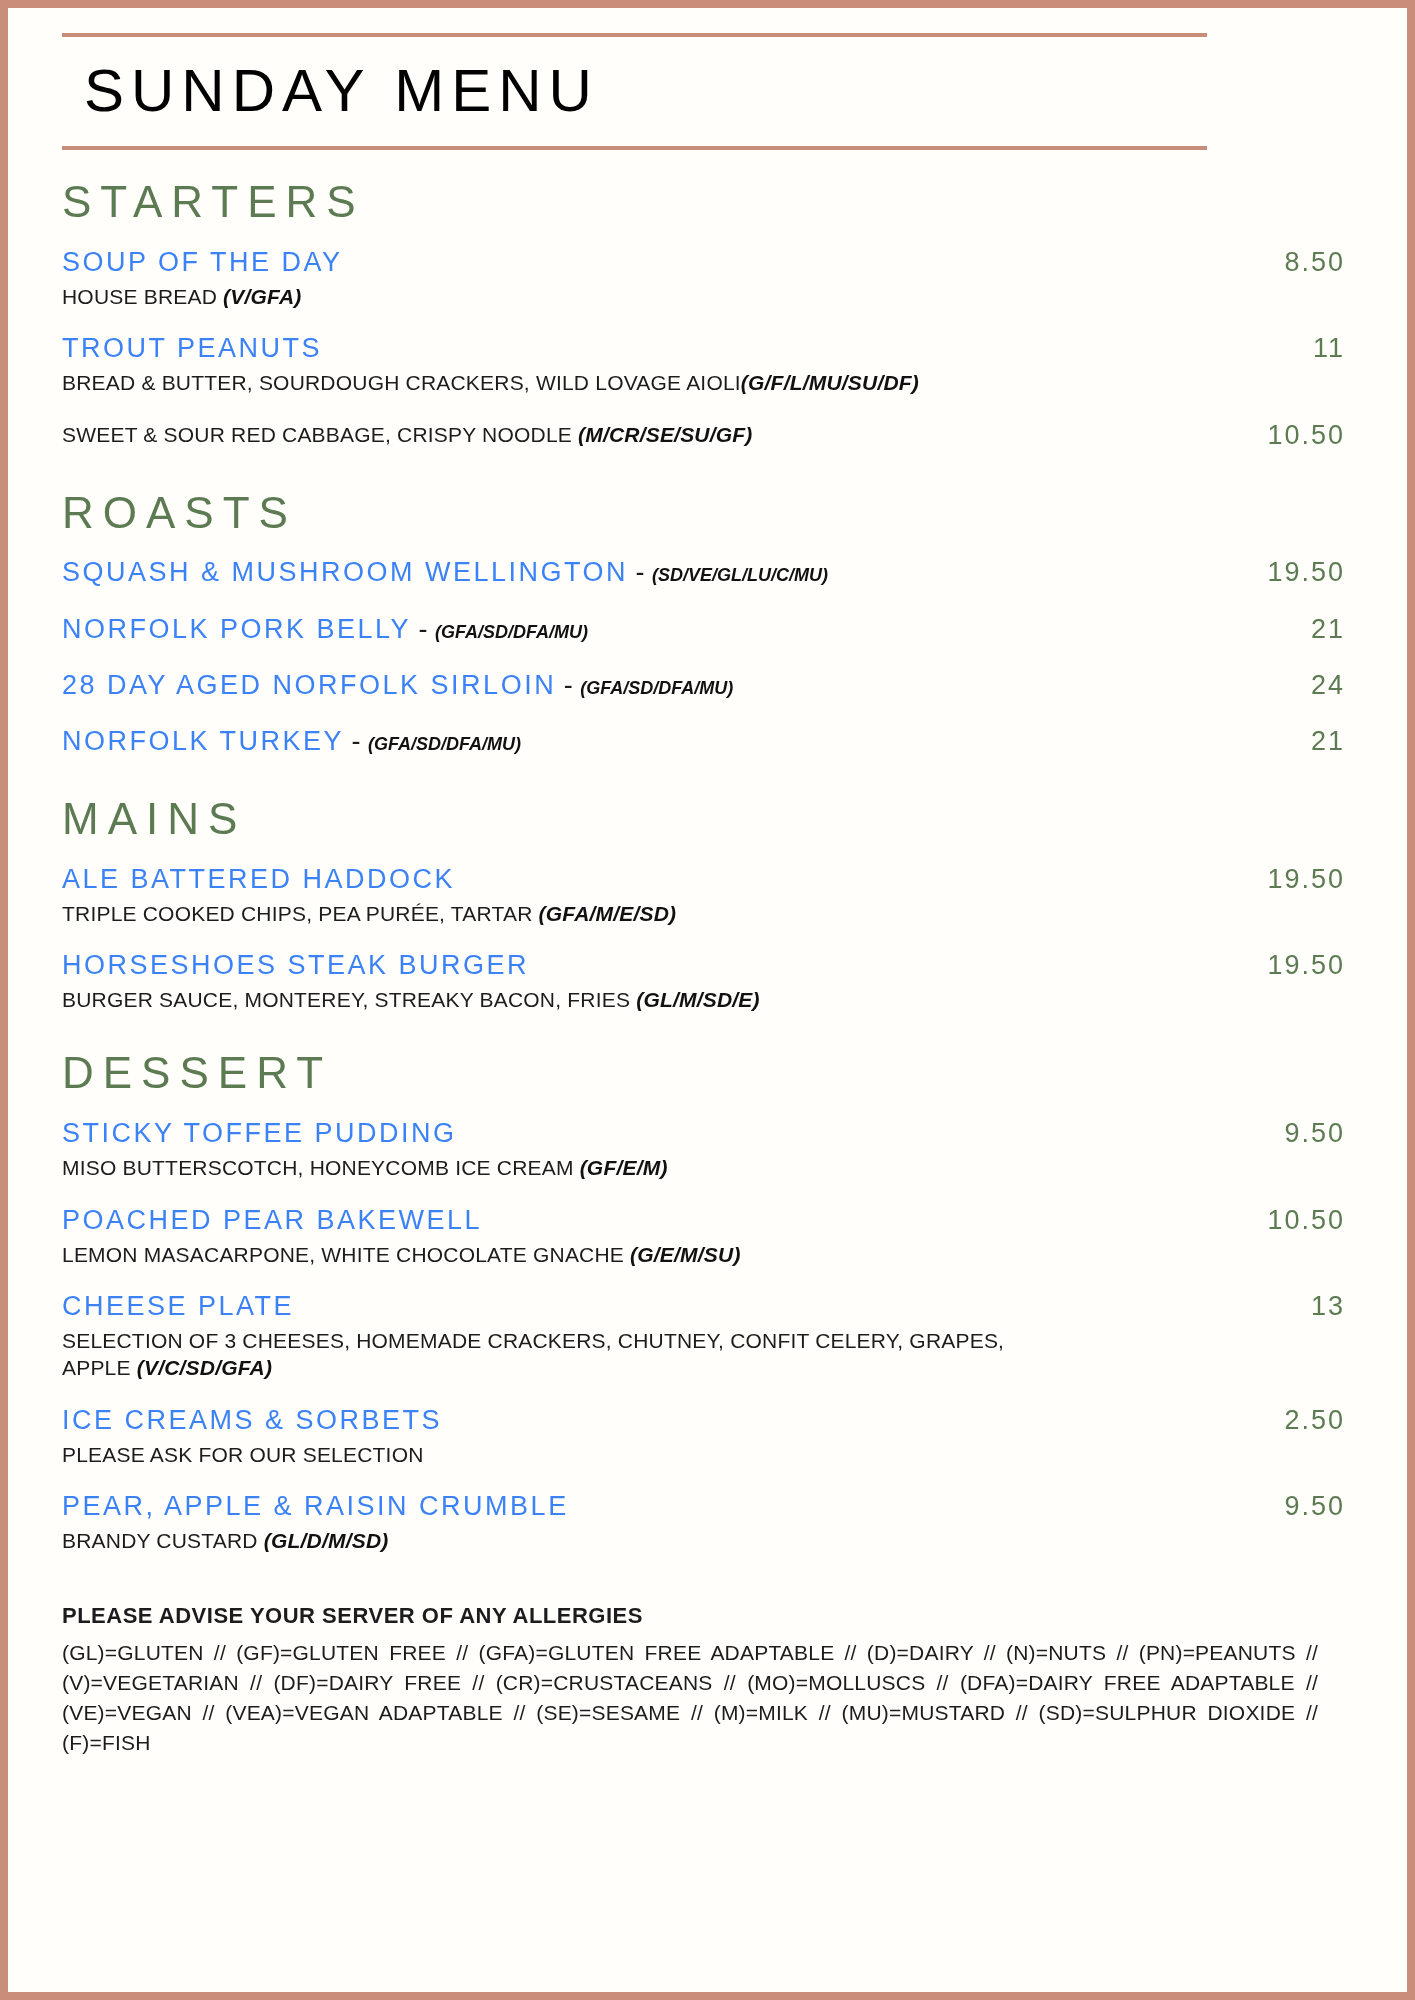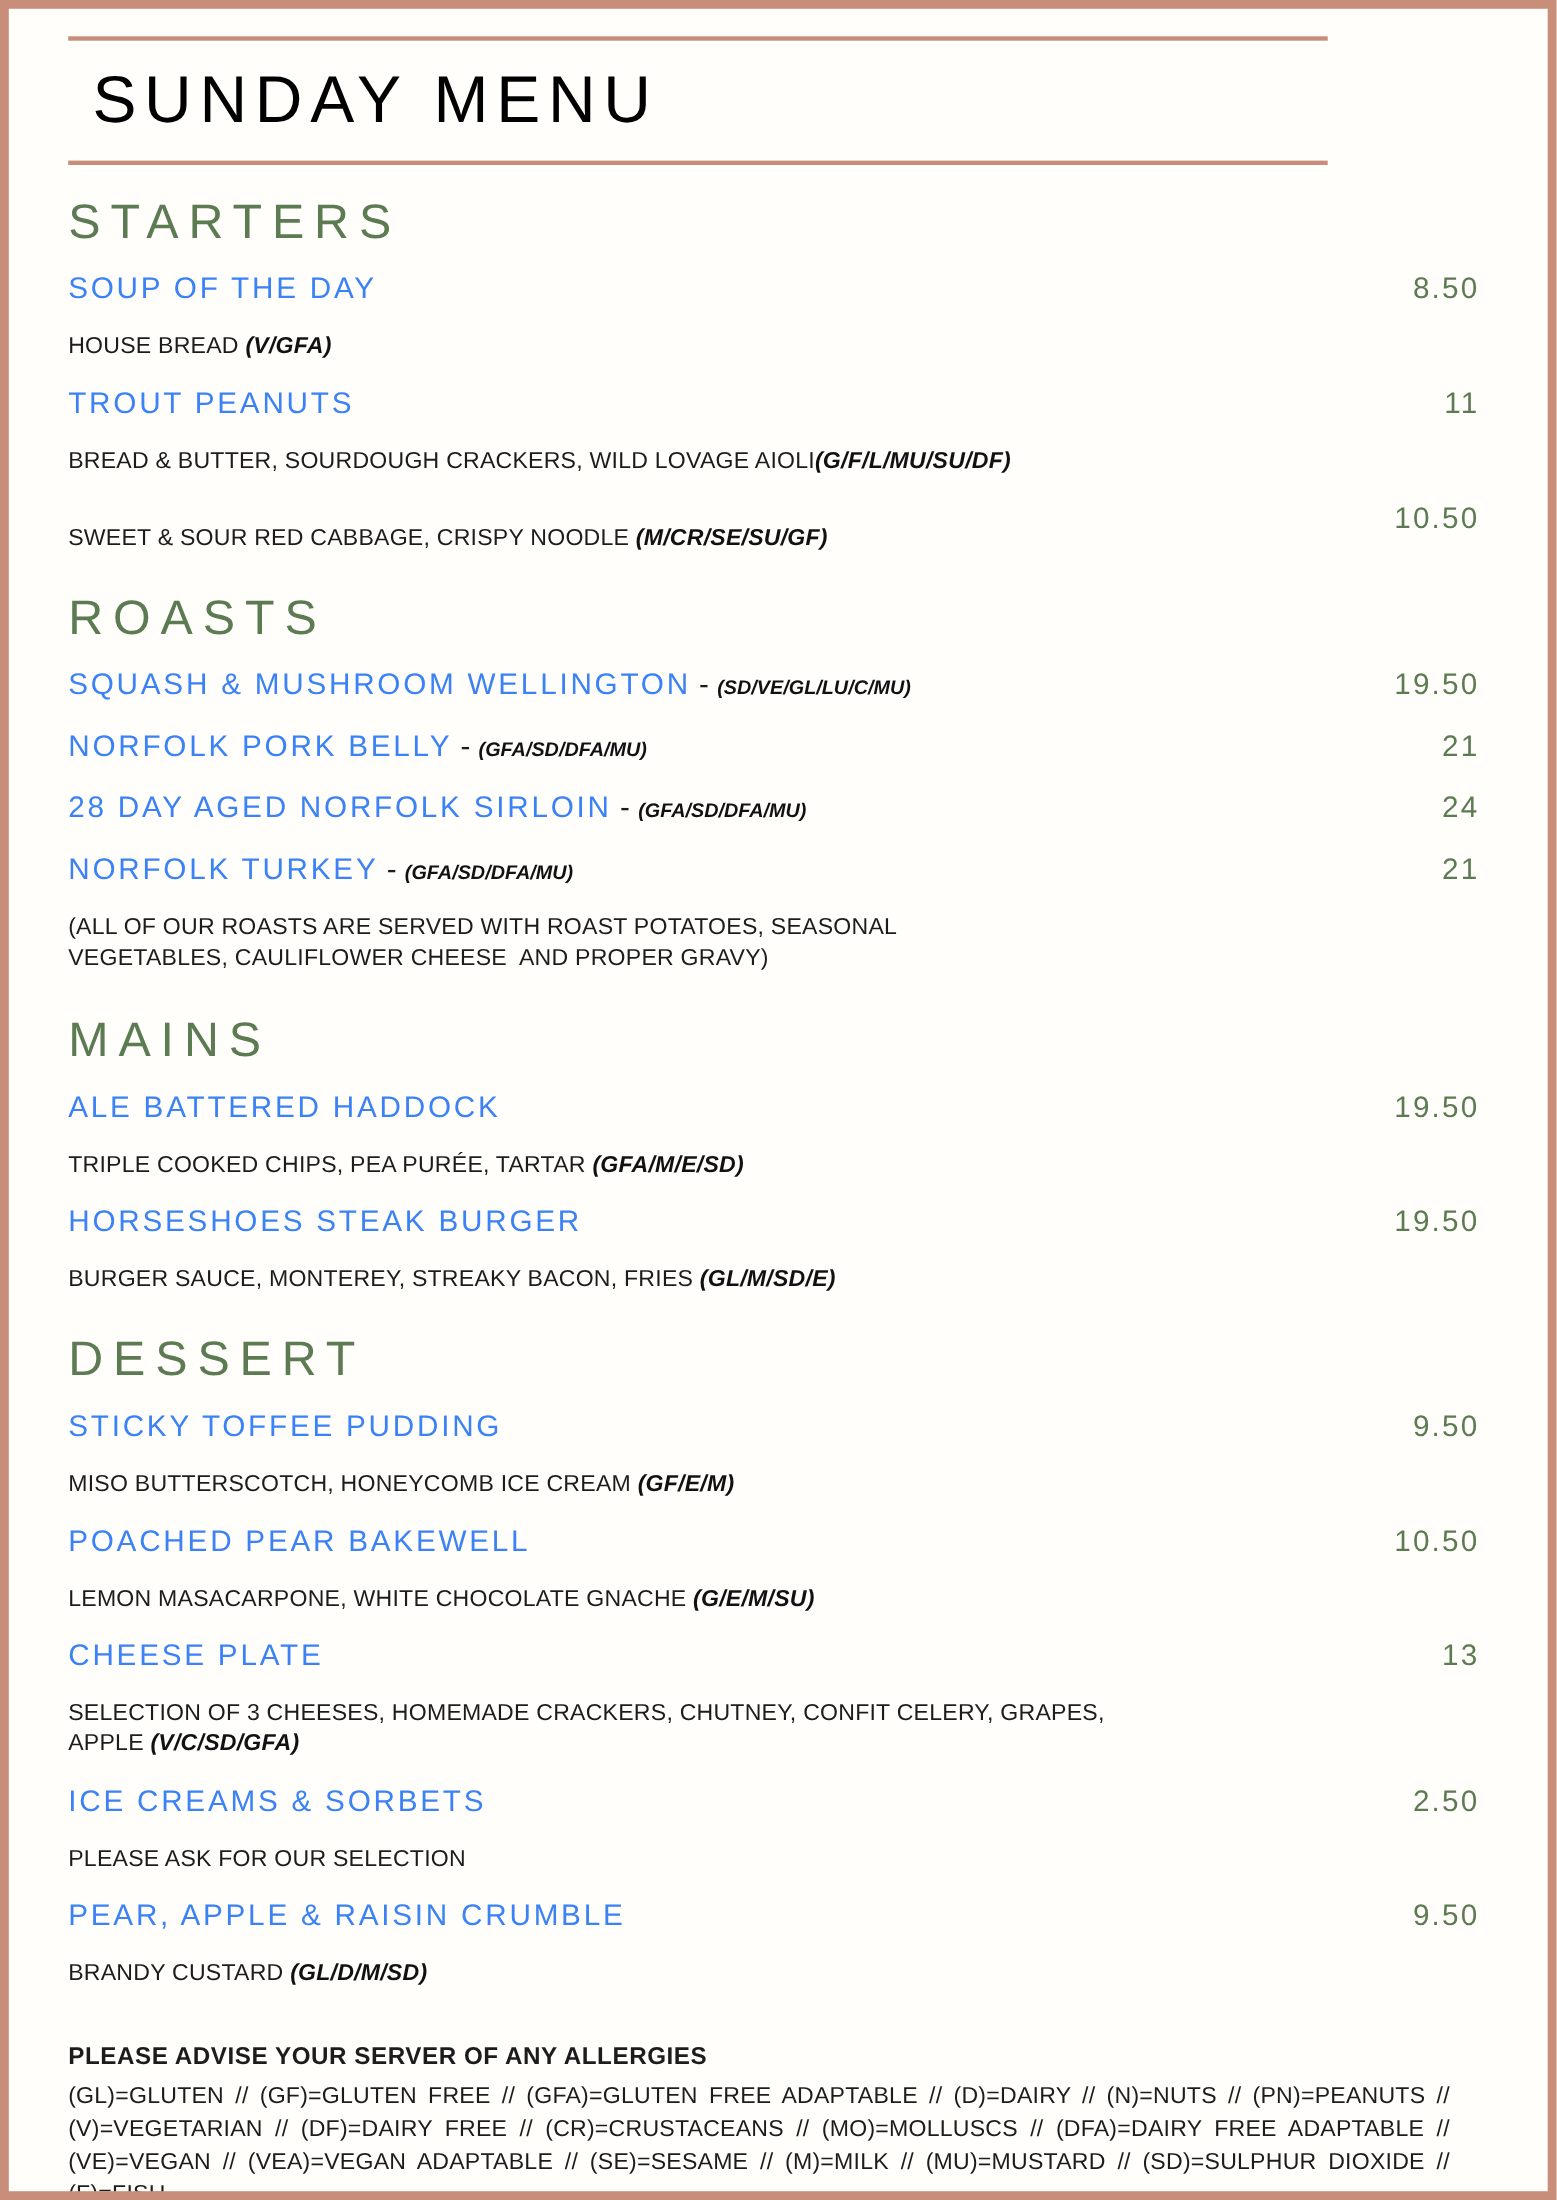--- a/index.html
+++ b/index.html
@@ -54,21 +54,21 @@
     color: #111;
     font-weight: 700;
     font-style: italic;
     font-size: 18px;
     letter-spacing: 0;
   }
   .item-desc {
     font-size: 21px;
     line-height: 1.3;
     letter-spacing: 0.2px;
-    margin-top: 21px;
+    margin-top: 3px;
     max-width: 1010px;
     color: #1c1c1c;
   }
   .desc-allergens { font-weight: 700; font-style: italic; color: #111; }
   .item-price {
     flex: 0 0 auto;
     min-width: 90px;
     text-align: right;
     font-size: 27px;
     line-height: 1.3;
@@ -186,21 +186,20 @@
   <div class="menu-item">
     <div class="item-main">
       <div class="item-line">
         <span class="item-name">NORFOLK TURKEY</span><span class="item-sep"> - </span><span class="item-allergens-inline">(GFA/SD/DFA/MU)</span>
       </div>
 
     </div>
     <div class="item-price">21</div>
   </div>
 </div>
-    <p class="section-note">(ALL OF OUR ROASTS ARE SERVED WITH ROAST POTATOES, SEASONAL VEGETABLES, CAULIFLOWER CHEESE  AND PROPER GRAVY)</p>
   </section>
 
   <section class="menu-section">
     <h2 class="section-heading">MAINS</h2>
     <div class="section-items">
   <div class="menu-item">
     <div class="item-main">
       <div class="item-line">
         <span class="item-name">ALE BATTERED HADDOCK</span>
       </div>

